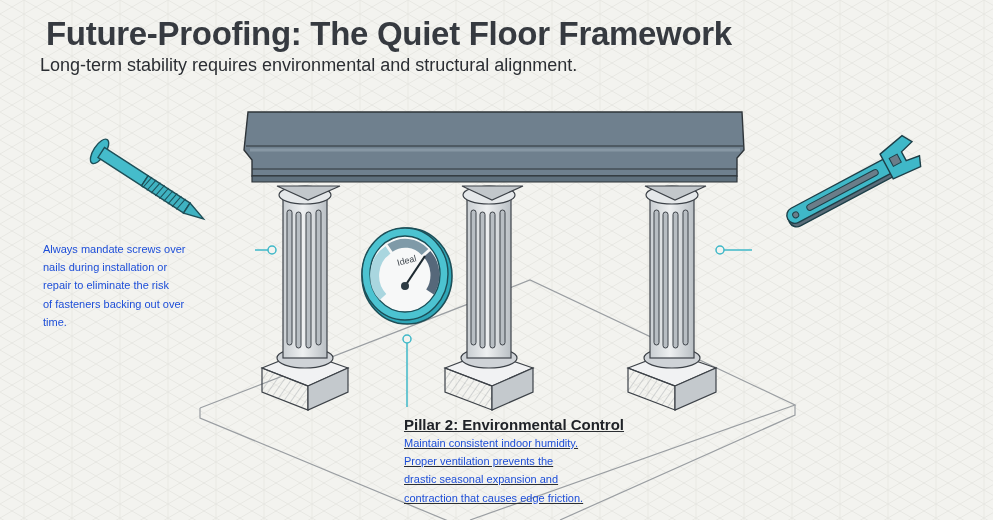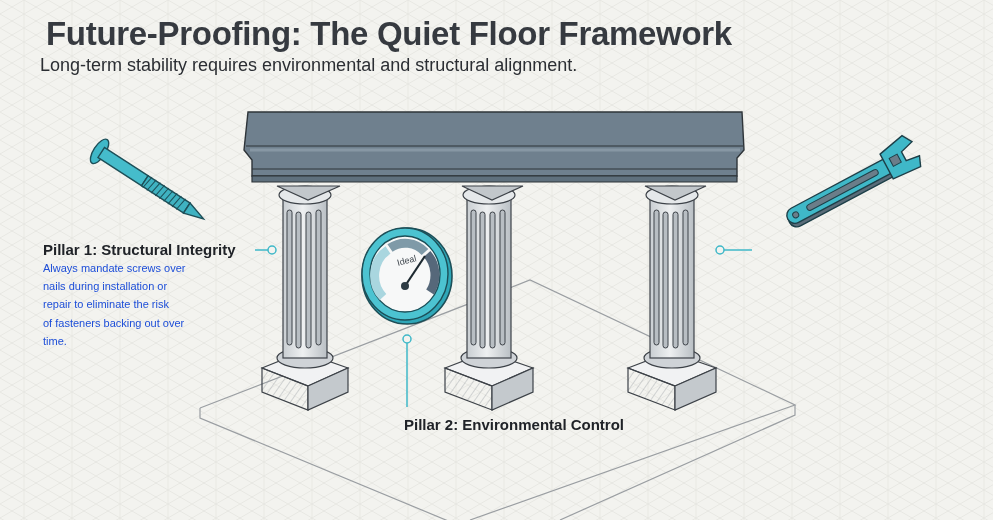--- a/index.html
+++ b/index.html
@@ -20,21 +20,21 @@
     }
     .illus { position:absolute; left:0; top:0; width:993px; height:520px; }
     .pillar-text { position:absolute; }
     .pillar-text h3 {
       margin:0; font-size:15px; font-weight:700; color:#202328; line-height:19px;
     }
     .pillar-text p {
       margin:0; font-size:11px; line-height:18.2px; color:#1d4ed8; white-space:pre-line;
     }
     #p1 { left:43px; top:240px; width:230px; }
-    #p2 { left:404px; top:415px; width:290px; }
+    #p2 { left:404px; top:415px; width:290px;text-decoration:underline; }
     #p3 { left:733px; top:241px; width:250px; }
   </style>
 </head>
 <body>
 
 <svg class="bg-grid" viewBox="0 0 993 520">
   <defs>
     <pattern id="iso" width="48" height="28" patternUnits="userSpaceOnUse">
       <path d="M0 0 L48 28 M48 0 L0 28 M0 14 L24 0 M24 28 L48 14 M0 14 L24 28 M24 0 L48 14" stroke="#e4e4df" stroke-width="0.8" fill="none"></path>
       <path d="M24 0 V28" stroke="#e6e6e1" stroke-width="0.8"></path>
@@ -167,24 +167,27 @@
     <circle cx="407" cy="339" r="4" fill="#f3f3ef" stroke="#3fb8c8" stroke-width="1.5"></circle>
     <line x1="407" y1="343" x2="407" y2="407" stroke="#3fb8c8" stroke-width="1.5"></line>
   </g>
   <g>
     <circle cx="720" cy="250" r="4" fill="#f3f3ef" stroke="#3fb8c8" stroke-width="1.5"></circle>
     <line x1="724" y1="250" x2="752" y2="250" stroke="#3fb8c8" stroke-width="1.5"></line>
   </g>
 </svg>
 
 <div class="pillar-text" id="p1">
-  <h3>Pillar 1: Structural Integrity</h3>
   <p>Always mandate screws over
 nails during installation or
 repair to eliminate the risk
 of fasteners backing out over
 time.</p>
 </div>
 <div class="pillar-text" id="p2">
   <h3>Pillar 2: Environmental Control</h3>
+  <p>Maintain consistent indoor humidity.
+Proper ventilation prevents the
+drastic seasonal expansion and
+contraction that causes edge friction.</p>
 </div>
 <div class="pillar-text" id="p3">
 </div>
 
 </body></html>

